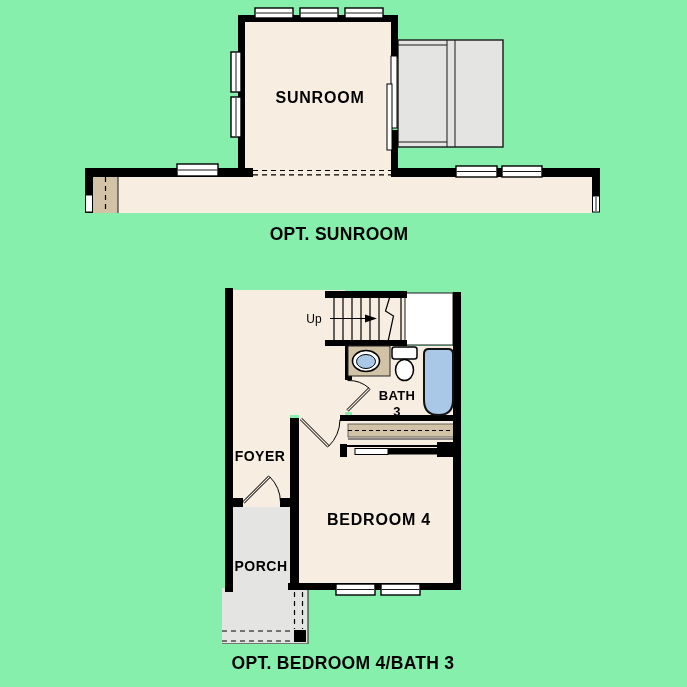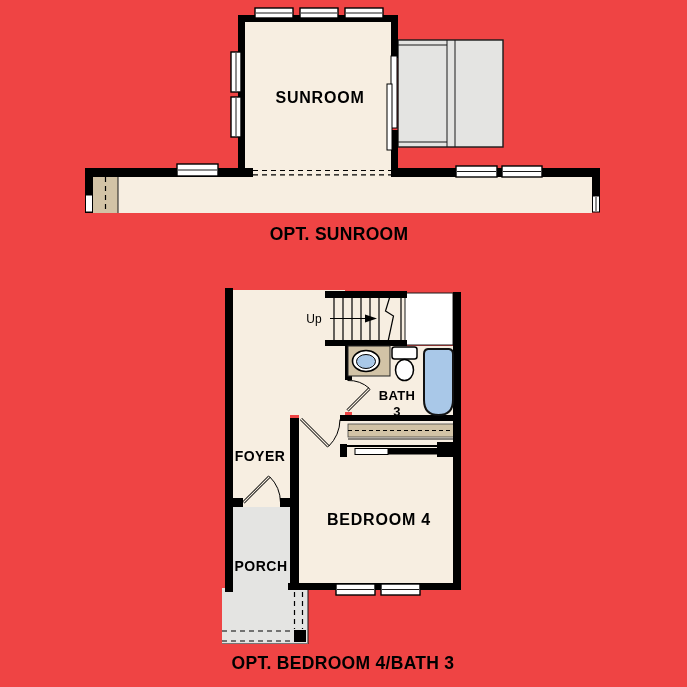--- a/index.html
+++ b/index.html
@@ -1,16 +1,16 @@
 <!DOCTYPE html>
 <html><head>
 <meta charset="utf-8">
 <style>
   html,body{margin:0;padding:0;background:#ffffff;}
-  .canvas{position:relative;width:687px;height:687px;background:#ef4444;overflow:hidden;}
+  .canvas{position:relative;width:687px;height:687px;background:#86efac;overflow:hidden;}
   svg{position:absolute;top:0;left:0;}
   text{font-family:"Liberation Sans","DejaVu Sans",sans-serif;fill:#000;}
   .room-label{font-weight:bold;font-size:16px;letter-spacing:0.8px;}
   .room-label-md{font-weight:bold;font-size:14px;letter-spacing:0.5px;}
   .room-label-sm{font-weight:bold;font-size:13px;letter-spacing:0.4px;}
   .caption{font-weight:bold;font-size:17.5px;letter-spacing:0.3px;}
   .up-label{font-weight:400;font-size:12px;}
   .thin{stroke:#1a1a1a;stroke-width:1;fill:none;}
   .tread{stroke:#000;stroke-width:1.2;}
   .dash{stroke:#000;stroke-width:1.2;fill:none;stroke-dasharray:5 4;}

